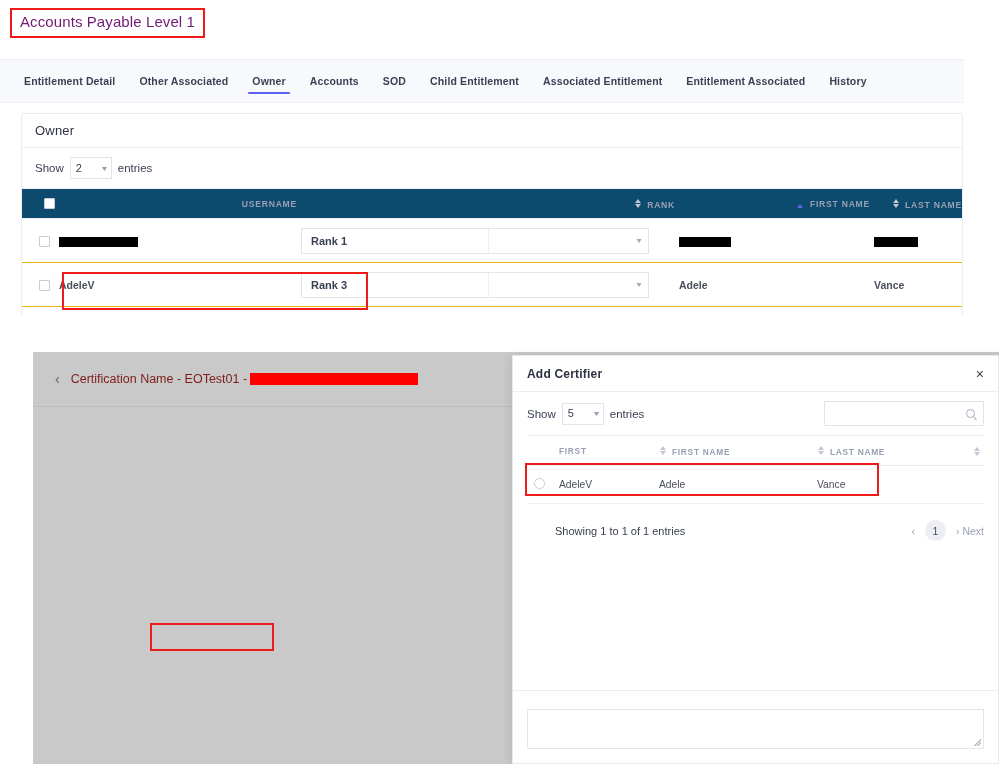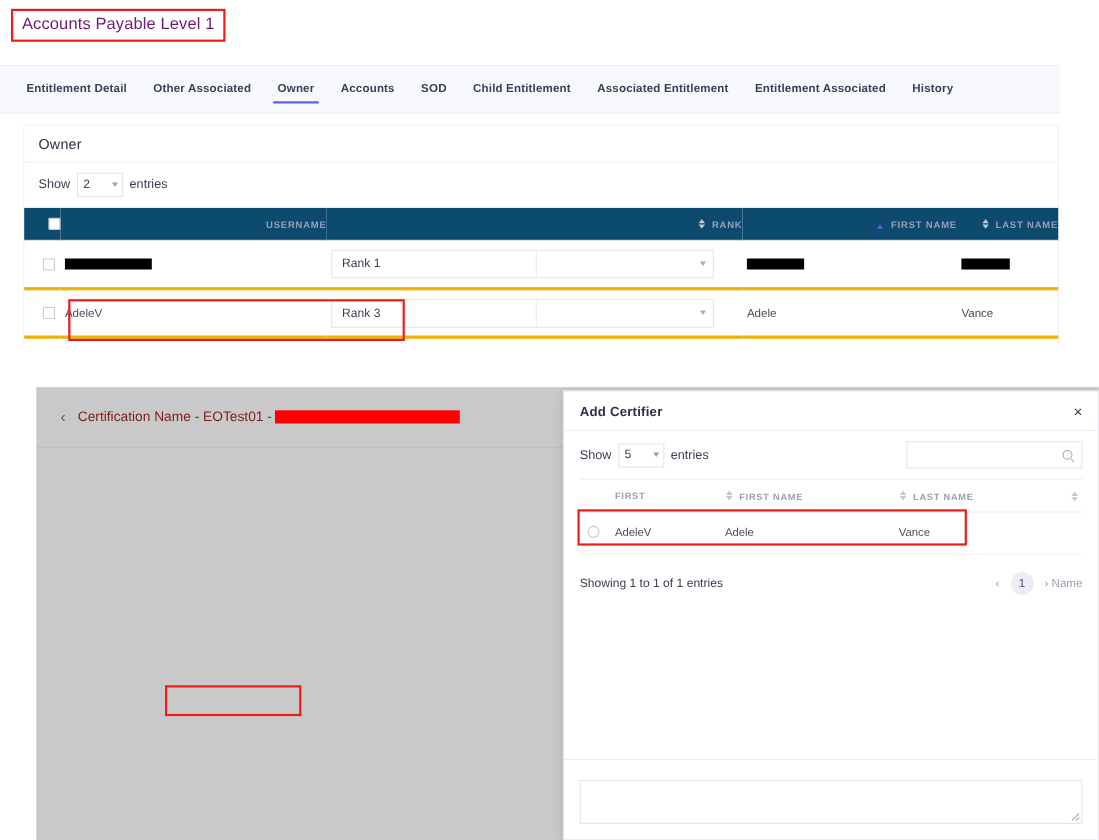--- a/index.html
+++ b/index.html
@@ -74,22 +74,22 @@
   .mini-select .caret { font-size: 7px; color:#9aa0b0; transform: scaleX(1.3); }
 
   table.dt { width: 100%; border-collapse: collapse; table-layout: fixed; }
   table.dt thead th {
     height: 30px; background:#0c4a6e; text-align: right;
     font-size: 8.6px; font-weight: bold; letter-spacing: .75px;
     color: #9aa0b4; border-top: 1px solid #eceef3; border-bottom: 1px solid #eceef3;
     vertical-align: middle; padding: 0;
   }
   table.dt tbody td {
-    border-bottom: 3px solid #eab308; font-size: 10.5px; color:#4a4f5c;
-    vertical-align: middle; padding: 4px;
+    border-bottom: 1px solid #eab308; font-size: 10.5px; color:#4a4f5c;
+    vertical-align: middle; padding: 4px; font-weight: bold;
   }
   .chk {
     display:inline-block; width: 11px; height: 11px;
     border: 1.2px solid #c9ccd6; background:#fff; border-radius: 1px;
     vertical-align: middle;
   }
   .sort-ico {
     display:inline-block; width: 7px; margin-right: 6px; position: relative; top: 1px;
   }
   .sort-ico i { display:block; width:0; height:0; margin: 0 auto; }
@@ -165,21 +165,21 @@
     border-top: 1px solid #eceef3; border-bottom:1px solid #eceef3; padding:0;
   }
   table.dt3 tbody td {
     height: 38px; font-size: 10.3px; color:#4a4f5c;
     border-bottom:1px solid #eff0f4; padding:0;
   }
   .radio { display:inline-block; width:11px; height:11px; border-radius:50%; border:1.3px solid #c9ccd6; background:#fff; }
 
   .modal-pager {
     display:flex; align-items:center; justify-content:space-between;
-    padding: 16px 14px 0 14px; font-size: 11px; color:#3b4050;
+    padding: 16px 14px 0 14px; font-size: 11px; color:#3b4050;margin-left:28px;
   }
   .pg { display:flex; align-items:center; gap: 10px; color:#9aa0b4; font-size: 10.5px; }
   .pg .cur {
     width:21px; height:21px; border-radius:50%; background:#eceef3;
     display:flex; align-items:center; justify-content:center; color:#4a4f5c; font-size:10.5px;
   }
   .pg .nxt { color:#9aa0b4; }
 
   .comments-wrap { position:absolute; left:0; bottom:0; width:100%; padding: 0 14px 14px 14px; }
   .comments-label { font-size: 11px; color:#3b4050; margin-bottom: 5px; }
@@ -403,21 +403,21 @@
           </tr>
         </tbody>
       </table>
     </div>
 
     <div class="modal-pager">
       <span>Showing 1 to 1 of 1 entries</span>
       <span class="pg">
         <span>‹</span>
         <span class="cur">1</span>
-        <span class="nxt"><span>›</span> <span>Name</span></span>
+        <span class="nxt"><span>›</span> <span>Next</span></span>
       </span>
     </div>
 
     <div class="modal-footline"></div>
 
     <div class="comments-wrap">
       <div class="comments-box" title="">
         <span class="resize-grip"></span>
       </div>
     </div>

